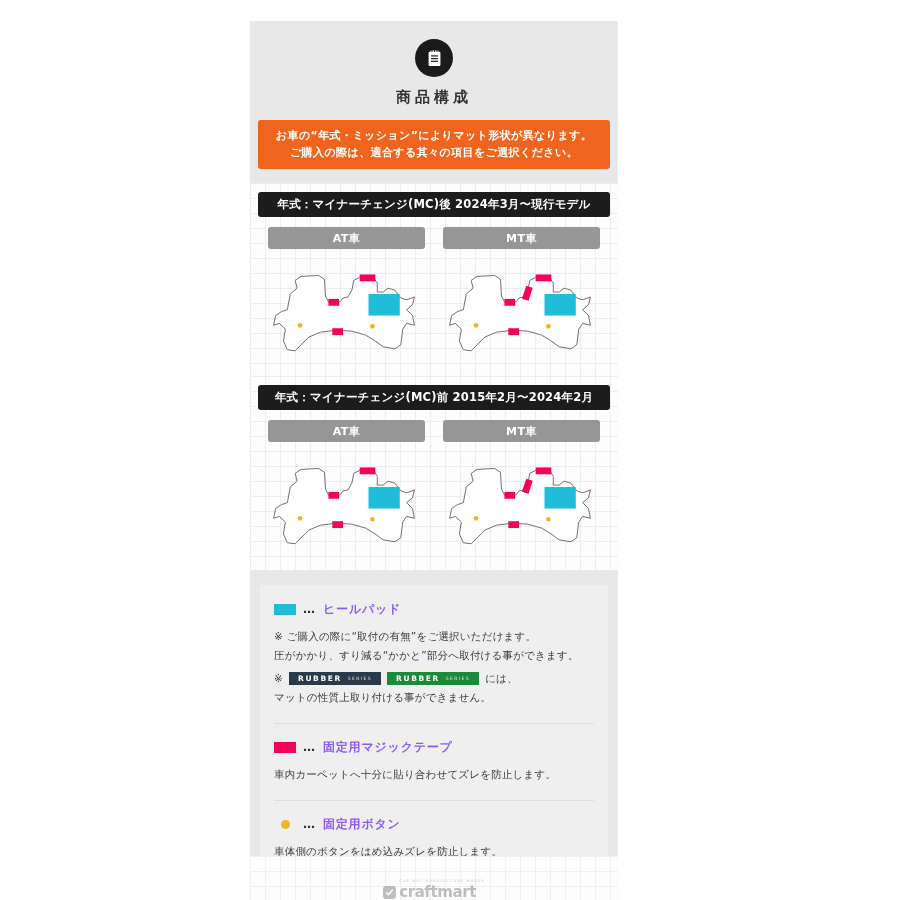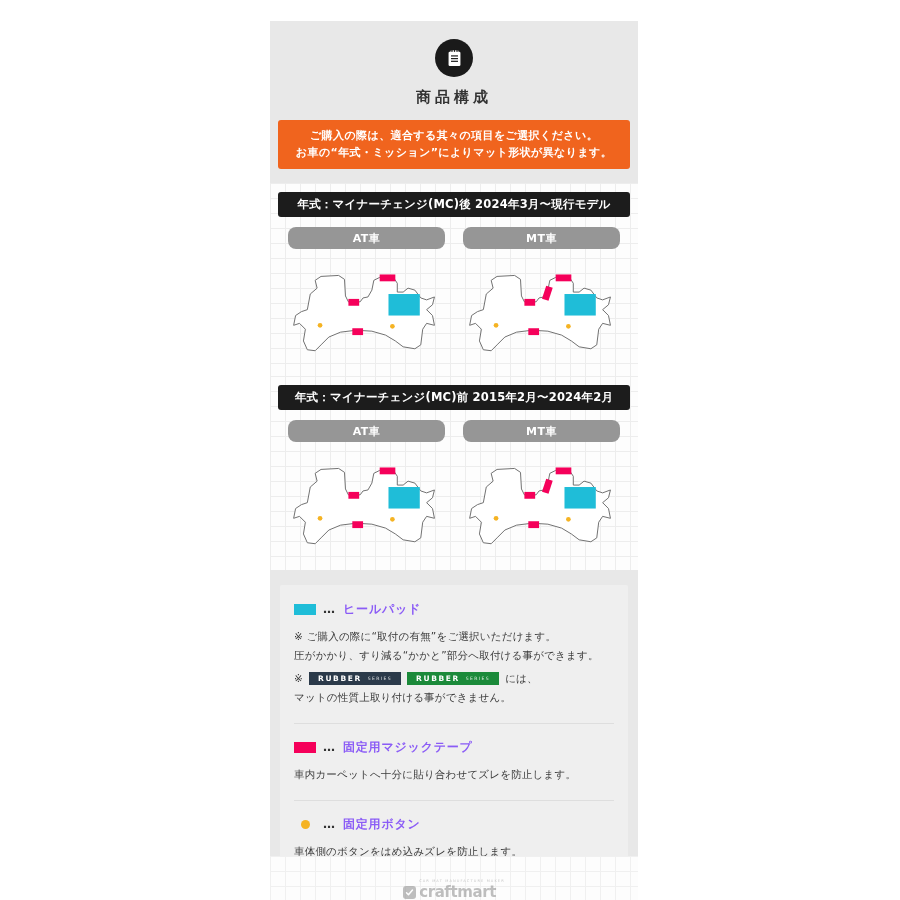--- a/index.html
+++ b/index.html
@@ -6,21 +6,21 @@
   body{
     width:900px;height:900px;
     background:#ffffff;
     font-family:"DejaVu Sans","Liberation Sans",sans-serif;
     overflow:hidden;
   }
   #page{position:relative;width:900px;height:900px;}
 
   
   .panel{
-    position:absolute;left:270px;top:21px;
+    position:absolute;left:250px;top:21px;
     width:368px;height:879px;
     background:#e8e8e8;
     overflow:hidden;
   }
 
   
   .header{padding-top:18px;text-align:center;}
   .hdr-icon{
     width:38px;height:38px;border-radius:50%;
     background:#1a1a1a;margin:0 auto;
@@ -64,21 +64,21 @@
     height:25px;
     display:flex;align-items:center;justify-content:center;
   }
   .yearbar span{
     color:#ffffff;font-size:11.5px;font-weight:bold;letter-spacing:0.2px;
   }
 
   
   .tabrow{display:flex;gap:18px;margin-top:10px;padding:0 10px;}
   .tab{
-    flex:1;height:22px;background:#969696;border-radius:8px;
+    flex:1;height:22px;background:#969696;border-radius:3px;
     display:flex;align-items:center;justify-content:center;
   }
   .tab span{color:#ffffff;font-size:11px;font-weight:bold;letter-spacing:0.5px;}
 
   
   .matrow{display:flex;margin-top:2px;}
   .matcell{flex:1;}
   .matcell svg{display:block;width:100%;height:auto;}
 
   
@@ -145,22 +145,22 @@
           <rect x="14.4" y="0.6" width="1.6" height="3" fill="#1a1a1a"></rect>
           <rect x="7.6" y="8" width="8.8" height="1.5" fill="#1a1a1a"></rect>
           <rect x="7.6" y="11.4" width="8.8" height="1.5" fill="#1a1a1a"></rect>
           <rect x="7.6" y="14.8" width="8.8" height="1.5" fill="#1a1a1a"></rect>
         </svg>
       </div>
       <div class="hdr-title">商品構成</div>
     </div>
 
     <div class="notice">
+      <div>お車の“年式・ミッション”によりマット形状が異なります。</div>
       <div>ご購入の際は、適合する其々の項目をご選択ください。</div>
-      <div>お車の“年式・ミッション”によりマット形状が異なります。</div>
     </div>
 
     <div class="gridzone top">
       <div class="yearbar">
         <span>年式：マイナーチェンジ(MC)後 2024年3月〜現行モデル</span>
       </div>
       <div class="tabrow">
         <div class="tab">
           <span>AT車</span>
         </div>

